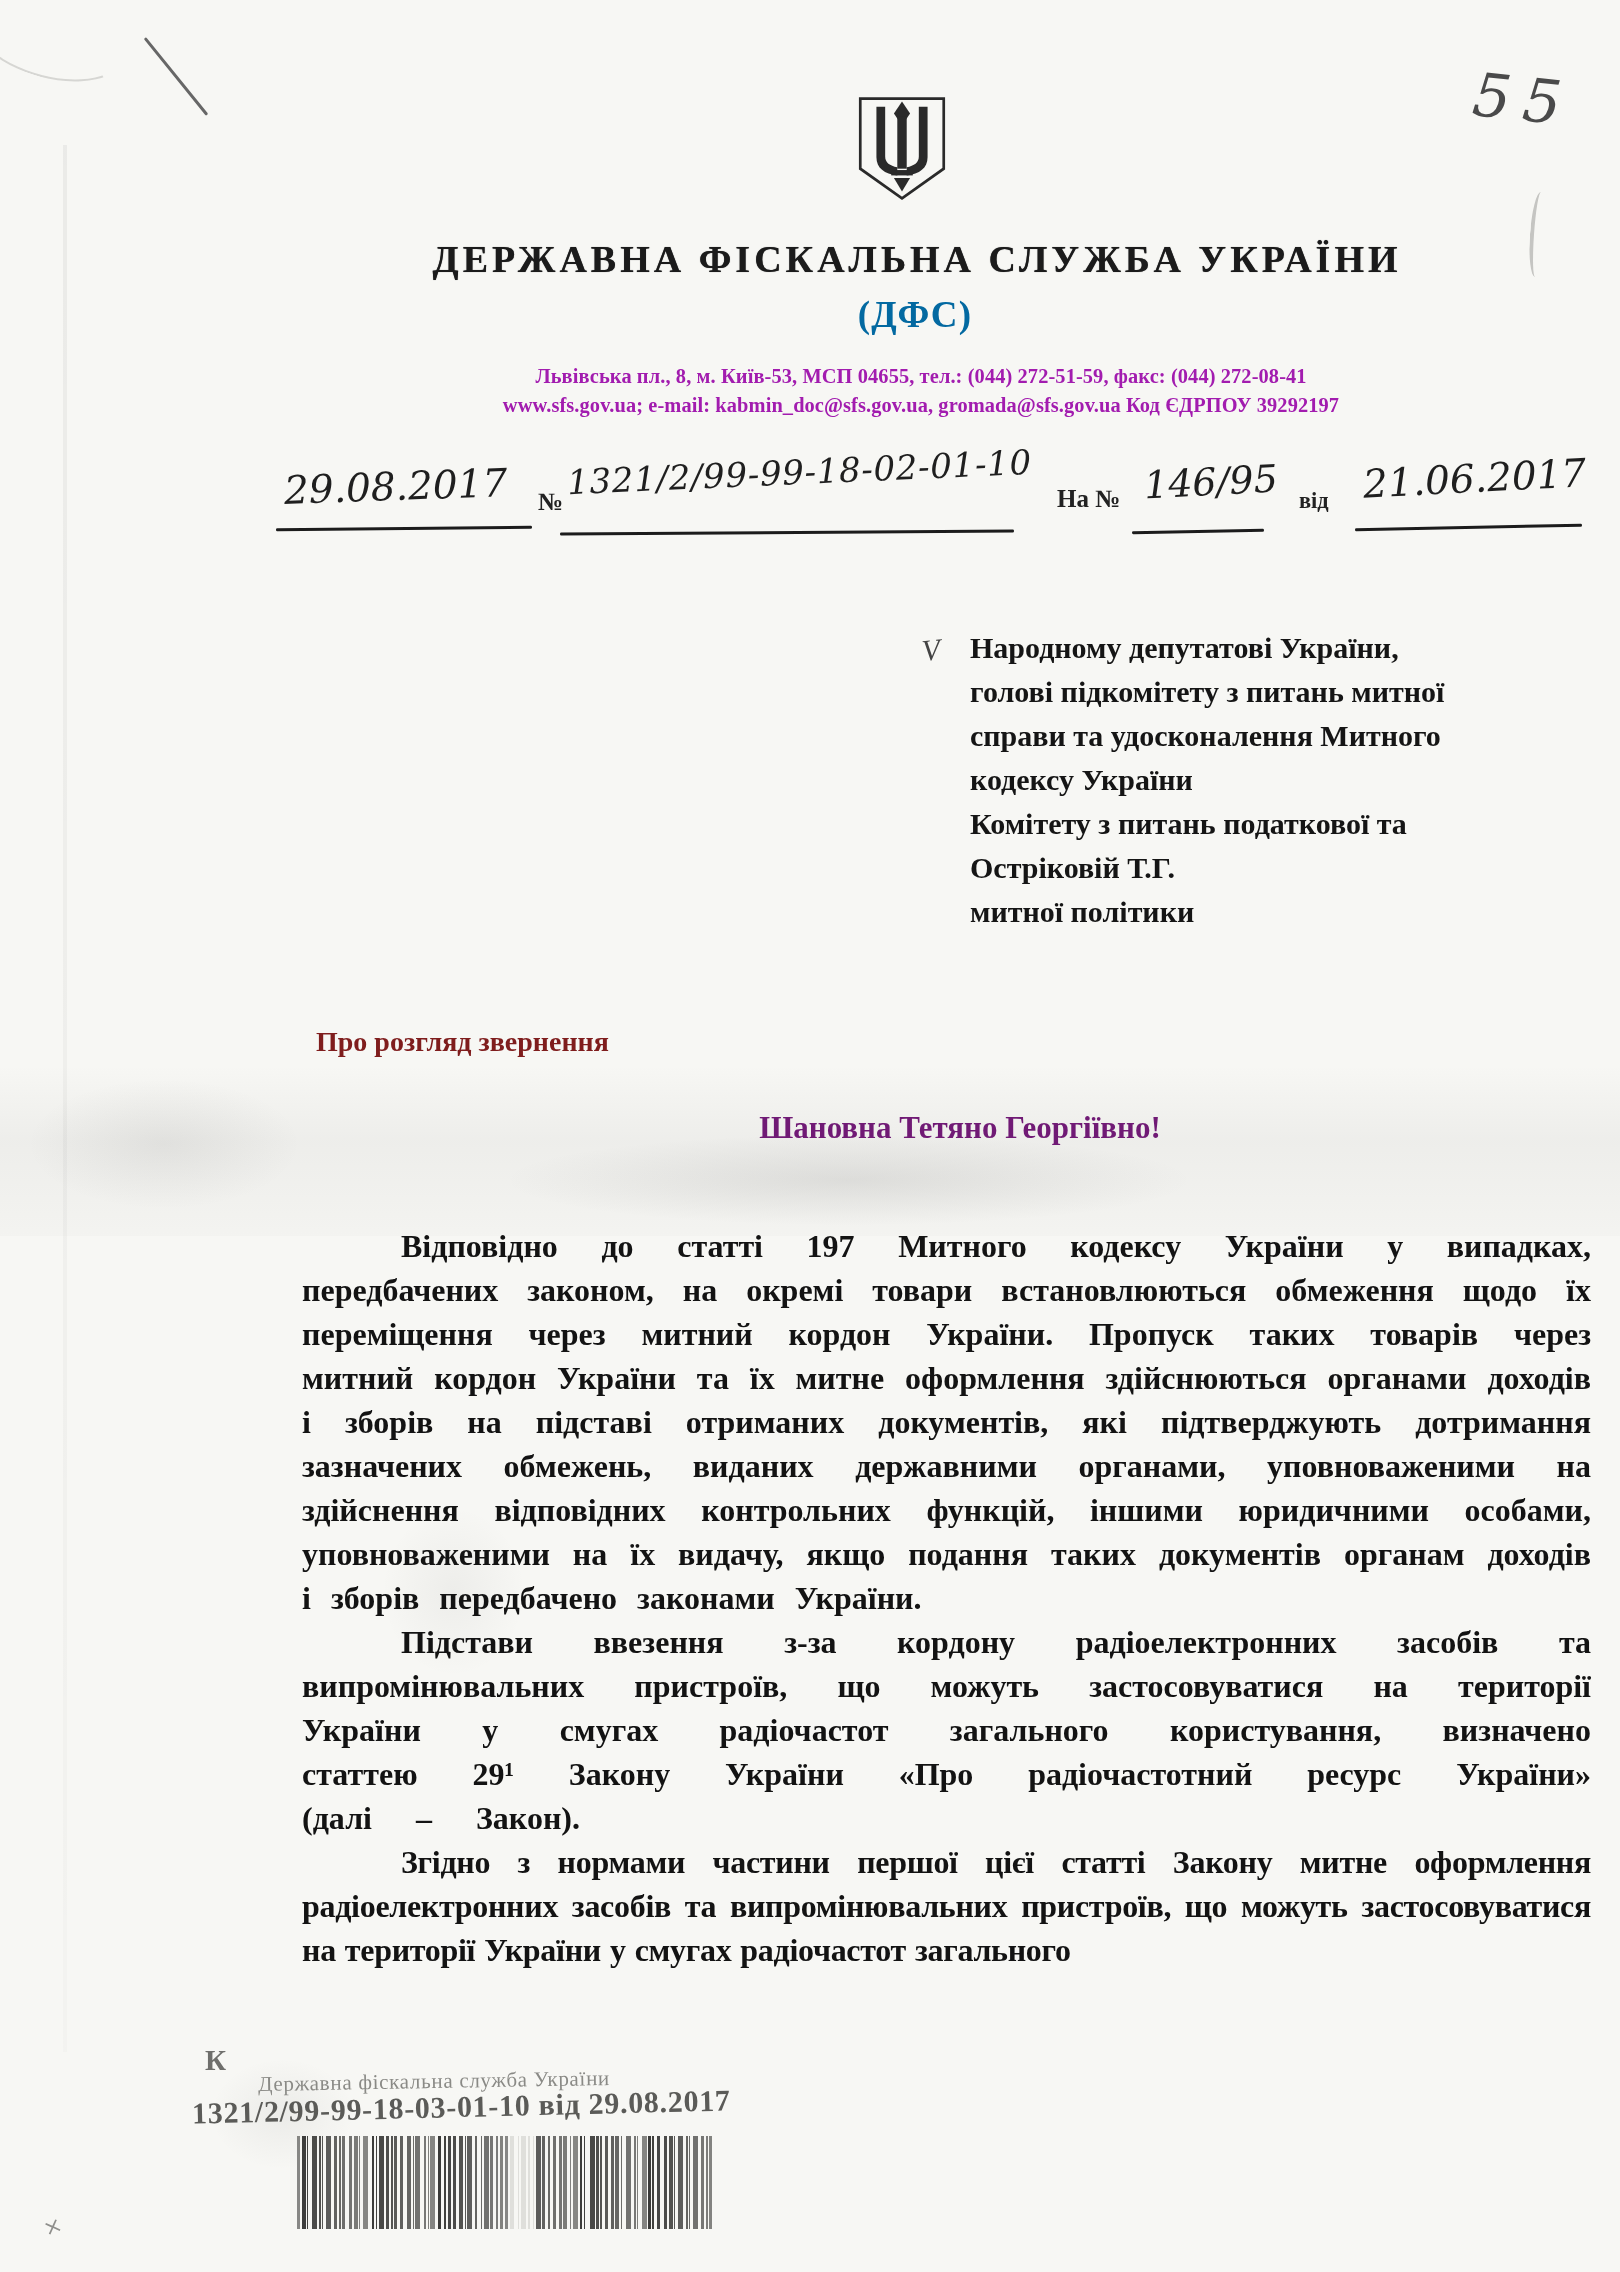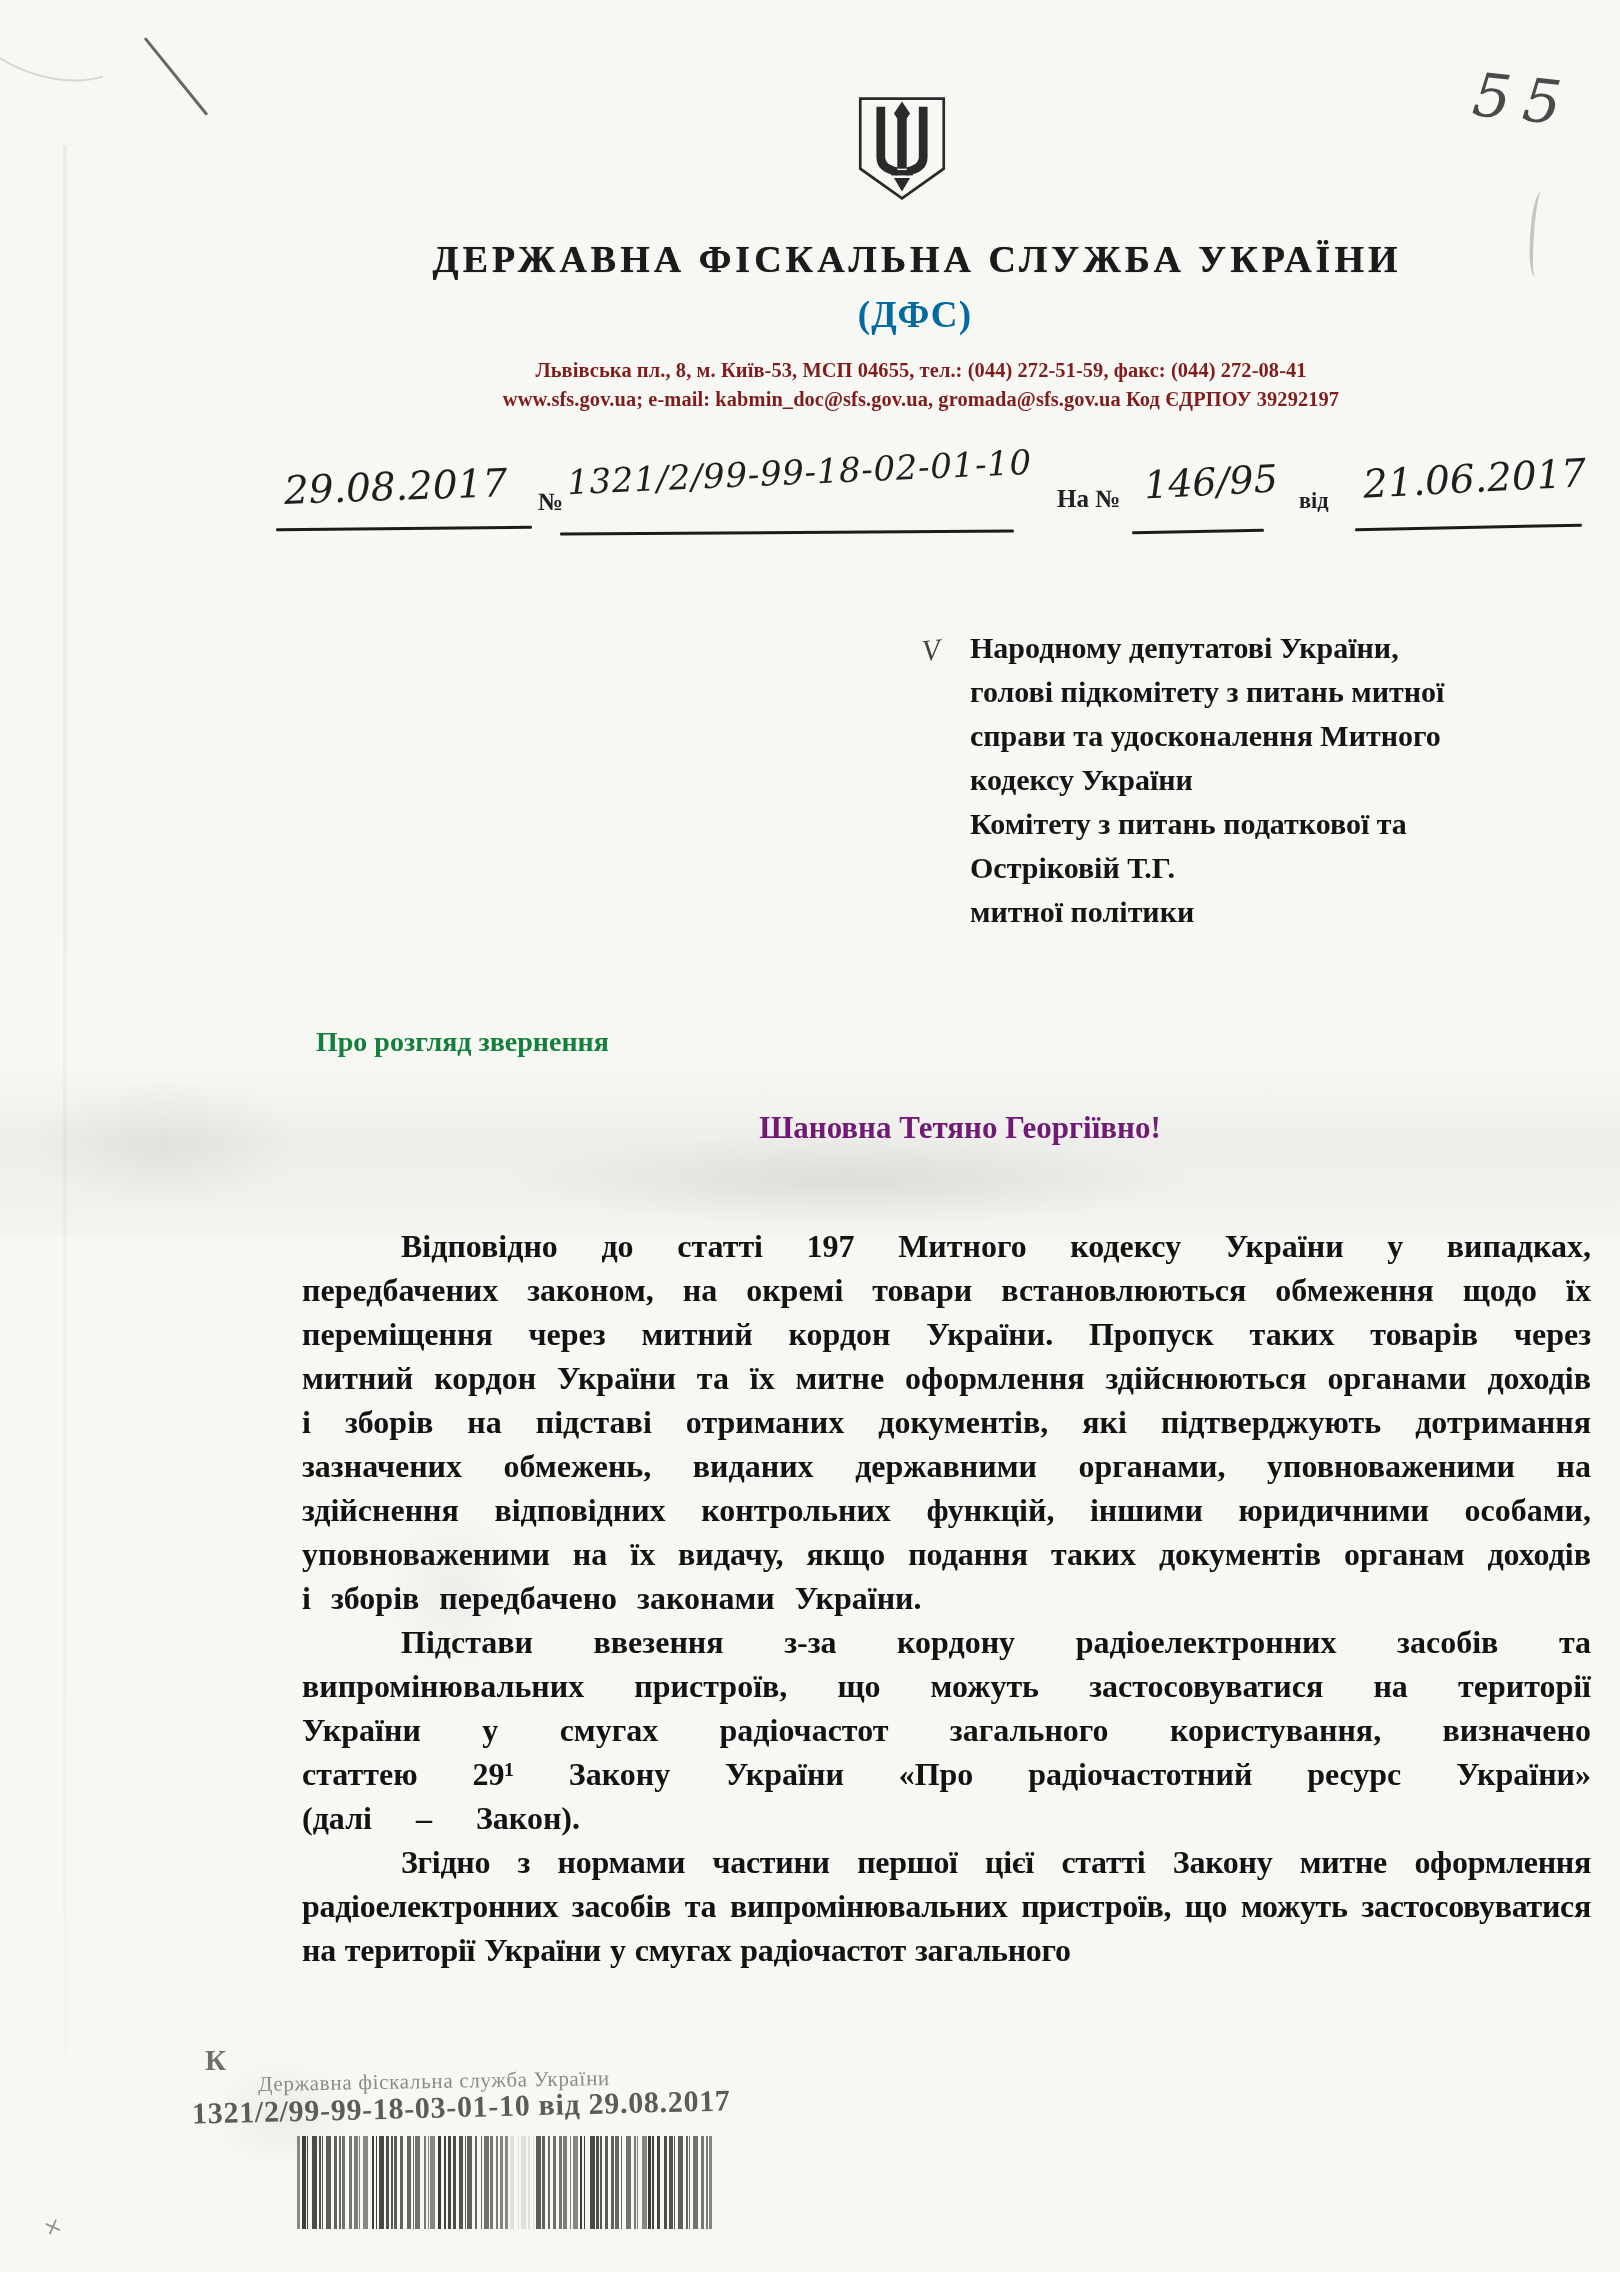--- a/index.html
+++ b/index.html
@@ -17,43 +17,44 @@
     top:237px;left:917px;transform:translateX(-50%);
     font-size:38px;font-weight:700;letter-spacing:4px;white-space:nowrap;
     color:#1b1b1b;text-shadow:0 0 0.7px #333;
   }
   .org-abbr{
     top:293px;left:915px;transform:translateX(-50%);
     font-size:37px;font-weight:700;letter-spacing:1.3px;color:#0369a1;
   }
   .addr{
     left:921px;transform:translateX(-50%);
-    font-size:20.4px;font-weight:700;white-space:nowrap;color:#7f1d1d;
+    font-size:20.4px;font-weight:700;white-space:nowrap;color:#a21caf;
     letter-spacing:0.1px;
+    margin-top:6px;
   }
   .addr1{top:359px;}
   .addr2{top:388px;}
   
   .hand{
     font-style:italic;color:#1f1f1f;white-space:nowrap;
     font-family:"DejaVu Serif", serif;
   }
   .ref-label{font-size:25px;font-weight:700;color:#222;}
   .refline{background:#1c1c1c;height:2.6px;border-radius:1.3px;}
   
   .recipient{
     top:626px;left:970px;width:500px;
     font-size:30px;font-weight:700;line-height:44px;color:#151515;
   }
   .checkmark{
     top:633px;left:922px;font-size:30px;color:#444;
     font-style:italic;transform:rotate(-6deg);
   }
   
-  .subject{top:1026px;left:316px;font-size:28px;font-weight:600;color:#15803d;}
+  .subject{top:1026px;left:316px;font-size:28px;font-weight:600;color:#7f1d1d;}
   .salutation{
     top:1110px;left:960px;transform:translateX(-50%);
     font-size:31px;font-weight:700;white-space:nowrap;color:#701a75;
   }
   
   .body-text{
     top:1224px;left:302px;width:1289px;
     font-size:32px;font-weight:700;line-height:44px;
     text-align:justify;color:#131313;z-index:3;
   }

